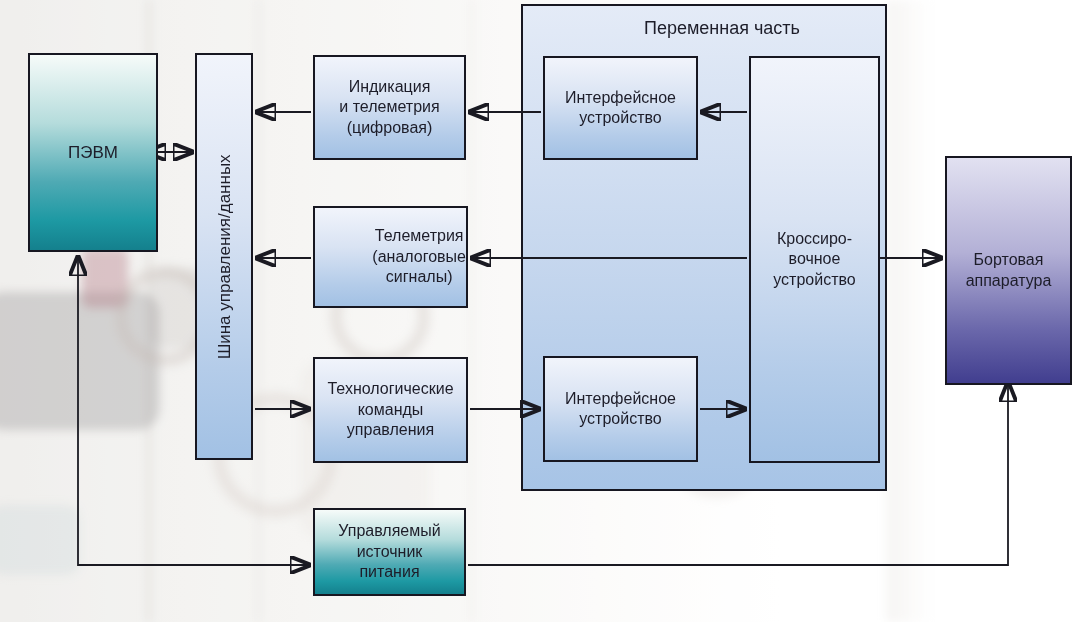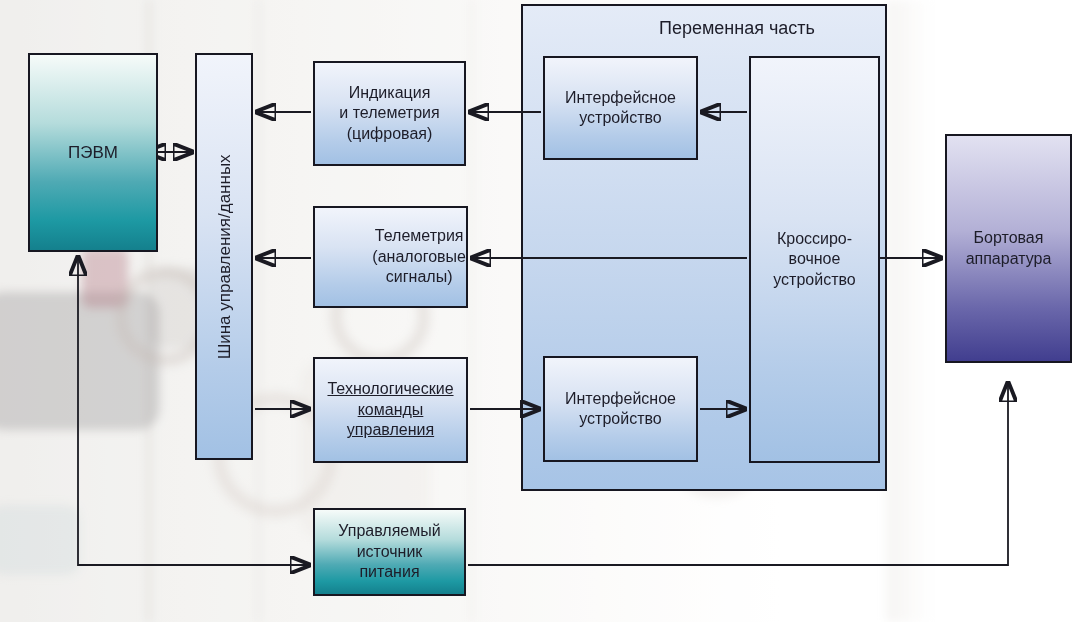--- a/index.html
+++ b/index.html
@@ -39,34 +39,34 @@
   }
   .blue{background:linear-gradient(180deg,#f1f4fb 0%,#d9e3f3 40%,#b4cce9 78%,#a2c1e4 100%);}
   .teal{background:linear-gradient(180deg,#f6fbf9 0%,#b5dcdc 35%,#4faab4 65%,#1d99a3 85%,#14808d 100%);}
   .purple{background:linear-gradient(180deg,#e2e1f1 0%,#b3b0d6 42%,#6b68ab 76%,#413e8f 100%);}
   .container-box{
     position:absolute;left:521px;top:4px;width:366px;height:487px;z-index:1;
     border:2px solid #171721;box-sizing:border-box;
     background:linear-gradient(180deg,#e4ebf7 0%,#c6d7ee 52%,#a7c4e6 100%);
   }
   .container-title{
-    position:absolute;left:536px;top:18px;width:402px;z-index:3;
+    position:absolute;left:521px;top:18px;width:402px;z-index:3;
     text-align:center;font-size:18px;
   }
   .pevm{left:28px;top:53px;width:130px;height:199px;font-size:17px;}
   .bus{left:195px;top:53px;width:58px;height:407px;}
   .bus span{transform:rotate(-90deg);white-space:nowrap;font-size:17px;}
-  .ind{left:313px;top:61px;width:153px;height:105px;}
+  .ind{left:313px;top:55px;width:153px;height:105px;}
   .tel{left:313px;top:206px;width:155px;height:102px;justify-content:flex-end;}
-  .tech{left:313px;top:357px;width:155px;height:106px;text-decoration:underline;}
+  .tech{left:313px;top:357px;width:155px;height:106px;}
   .psu{left:313px;top:508px;width:153px;height:88px;}
   .iface1{left:543px;top:56px;width:155px;height:104px;}
   .iface2{left:543px;top:356px;width:155px;height:106px;}
   .cross{left:749px;top:56px;width:131px;height:407px;}
-  .onboard{left:945px;top:134px;width:127px;height:229px;}
+  .onboard{left:945px;top:156px;width:127px;height:229px;}
 
   .connectors{position:absolute;inset:0;z-index:2;}
   .connectors line,.connectors path{stroke:#1a1a22;stroke-width:1.8;fill:none;}
 </style>
 </head>
 <body>
 
 <div class="stage">
 
   <div class="backdrop">

